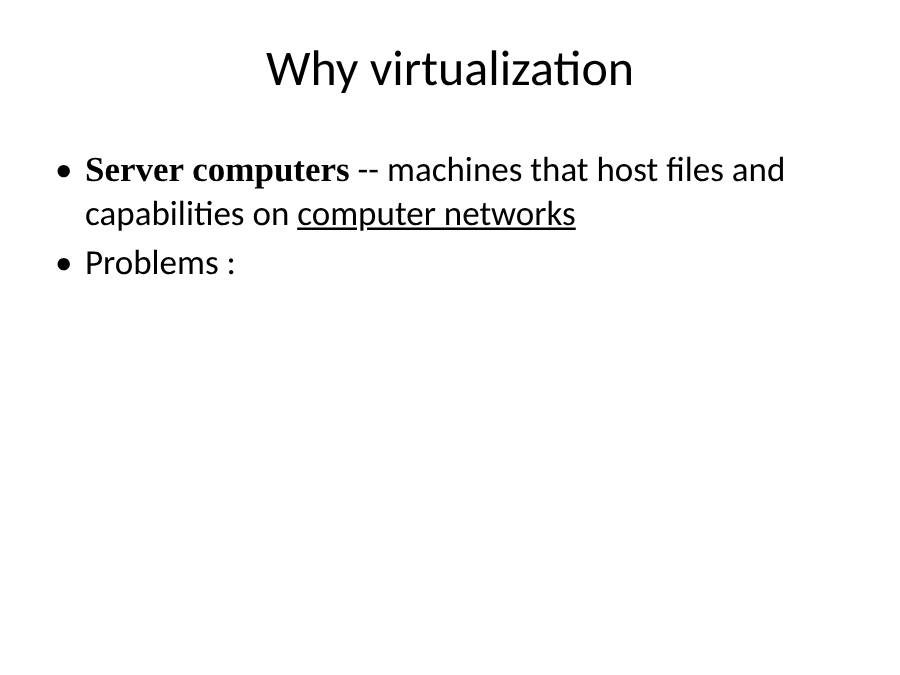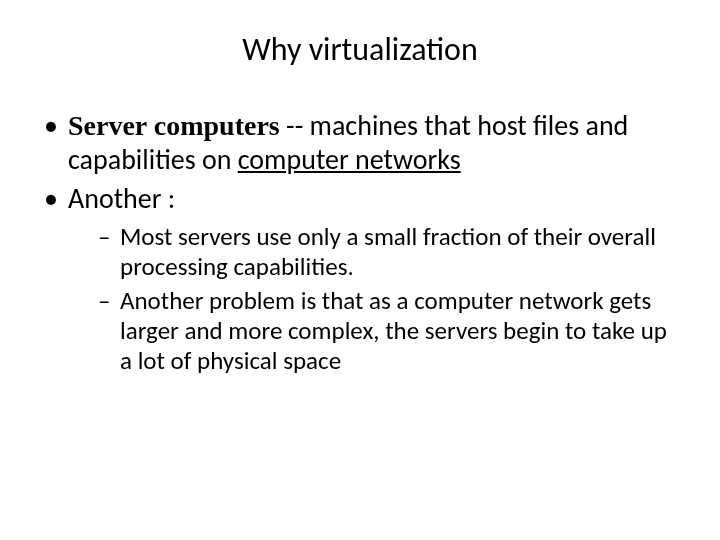--- a/index.html
+++ b/index.html
@@ -12,21 +12,21 @@
     color: #000;
   }
   .slide {
     width: 720px;
     height: 540px;
     box-sizing: border-box;
     padding: 20px 40px 40px 40px;
   }
   .title {
     text-align: center;
-    font-size: 32px;
+    font-size: 40px;
     font-weight: 400;
     margin: 10px 0 40px 0;
   }
   ul.level1 {
     list-style: none;
     padding-left: 0;
     margin: 0;
     font-size: 28px;
     line-height: 1.2;
   }
@@ -68,20 +68,16 @@
 <body>
 
 <div class="slide">
   <h1 class="title">Why virtualization</h1>
 
   <ul class="level1">
     <li>
       <span class="bold">Server computers</span><span> -- machines that host files and capabilities on </span><span class="underline">computer networks</span>
     </li>
     <li>
-      <span>Another :</span>
-      <ul class="level2">
-        <li>Most servers use only a small fraction of their overall processing capabilities.</li>
-        <li>Another problem is that as a computer network gets larger and more complex, the servers begin to take up a lot of physical space</li>
-      </ul>
+      <span>Problems :</span>
     </li>
   </ul>
 </div>
 
 </body></html>

